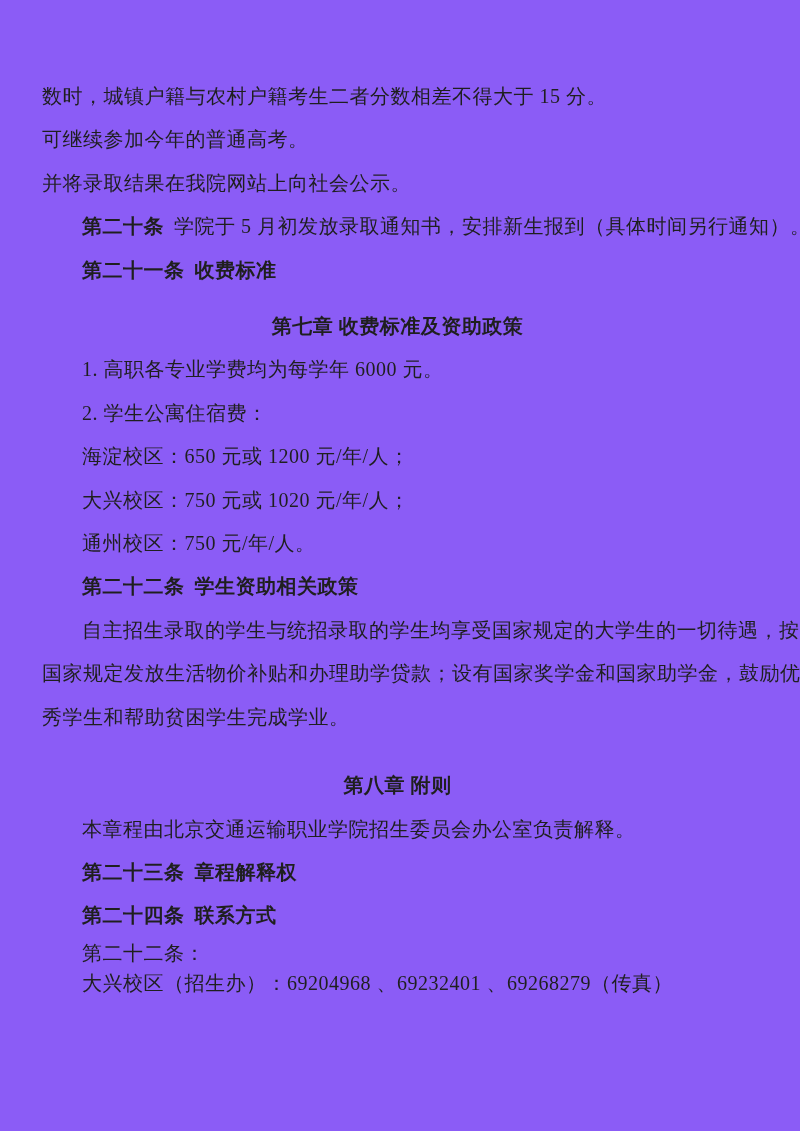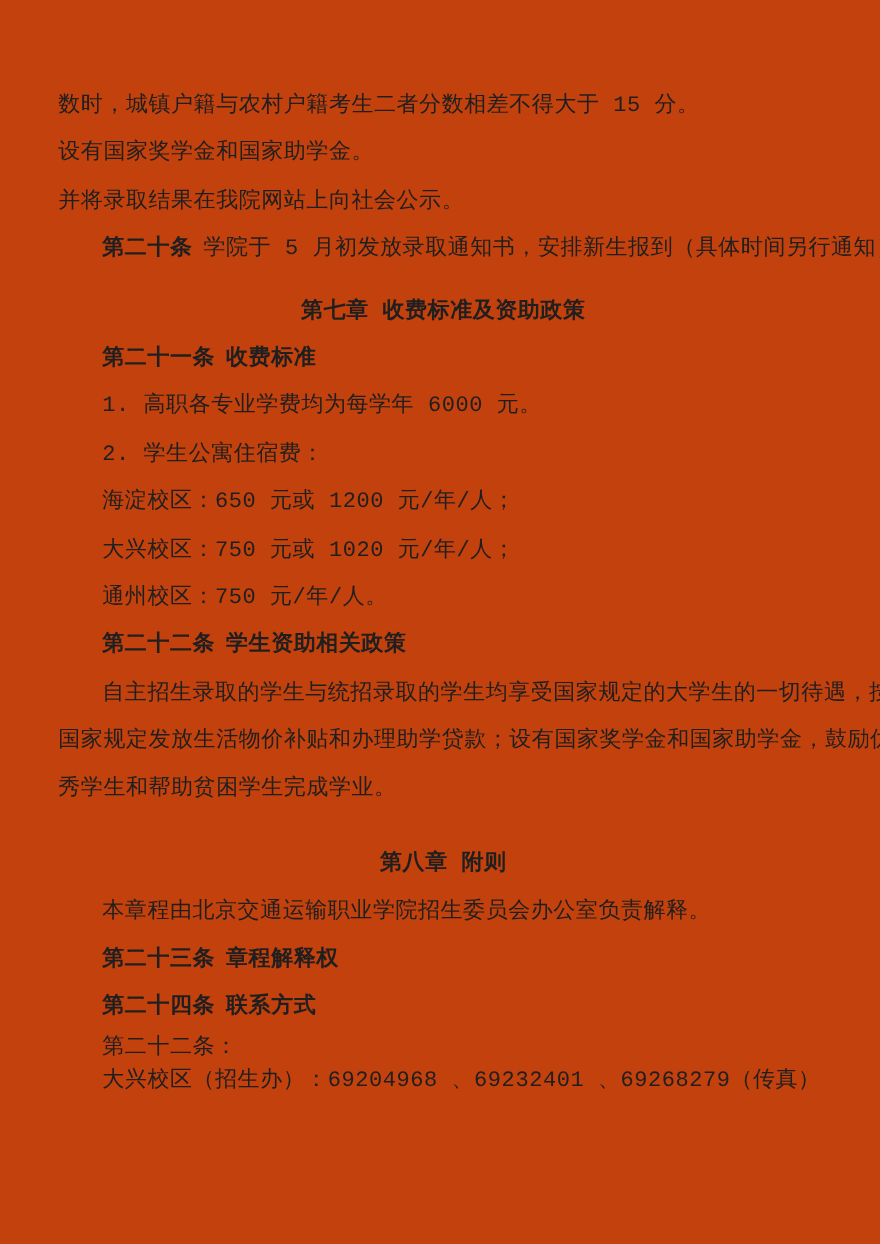--- a/index.html
+++ b/index.html
@@ -6,25 +6,25 @@
   html, body {
     margin: 0;
     padding: 0;
     background: #e9e9e9;
   }
   .page {
     position: relative;
     width: 800px;
     height: 1131px;
     margin: 0 auto;
-    background: #c2410c;
+    background: #8b5cf6;
     box-sizing: border-box;
-    padding: 75px 47px 0 53px;
+    padding: 75px 47px 0 42px;
     color: #1f1f1f;
-    font-family: Liberation Mono, monospace;
+    font-family: Liberation Serif, serif;
     font-size: 20px;
     line-height: 43.4px;
     letter-spacing: 0.5px;
     overflow: hidden;
   }
   .line {
     white-space: nowrap;
   }
   .indent {
     text-indent: 2em;
@@ -55,38 +55,38 @@
 <body>
 
 <div class="page">
 
   <div class="line">
     <span>数时，城镇户籍与农村户籍考生二者分数相差不得大于 15 分。</span>
   </div>
 
 
   <div class="line">
-    <span>设有国家奖学金和国家助学金。</span>
+    <span>可继续参加今年的普通高考。</span>
   </div>
 
 
   <div class="line">
     <span>并将录取结果在我院网站上向社会公示。</span>
   </div>
 
   <div class="line indent">
     <span class="prefix">第二十条</span><span>学院于 5 月初发放录取通知书，安排新生报到（具体时间另行通知）。</span>
   </div>
 
+  <div class="line indent bold">
+    <span class="prefix">第二十一条</span><span>收费标准</span>
+  </div>
+
   <div class="line chapter chapter-7">
     <span>第七章 收费标准及资助政策</span>
-  </div>
-
-  <div class="line indent bold">
-    <span class="prefix">第二十一条</span><span>收费标准</span>
   </div>
 
   <div class="line indent">
     <span>1. 高职各专业学费均为每学年 6000 元。</span>
   </div>
 
   <div class="line indent">
     <span>2. 学生公寓住宿费：</span>
   </div>
 

